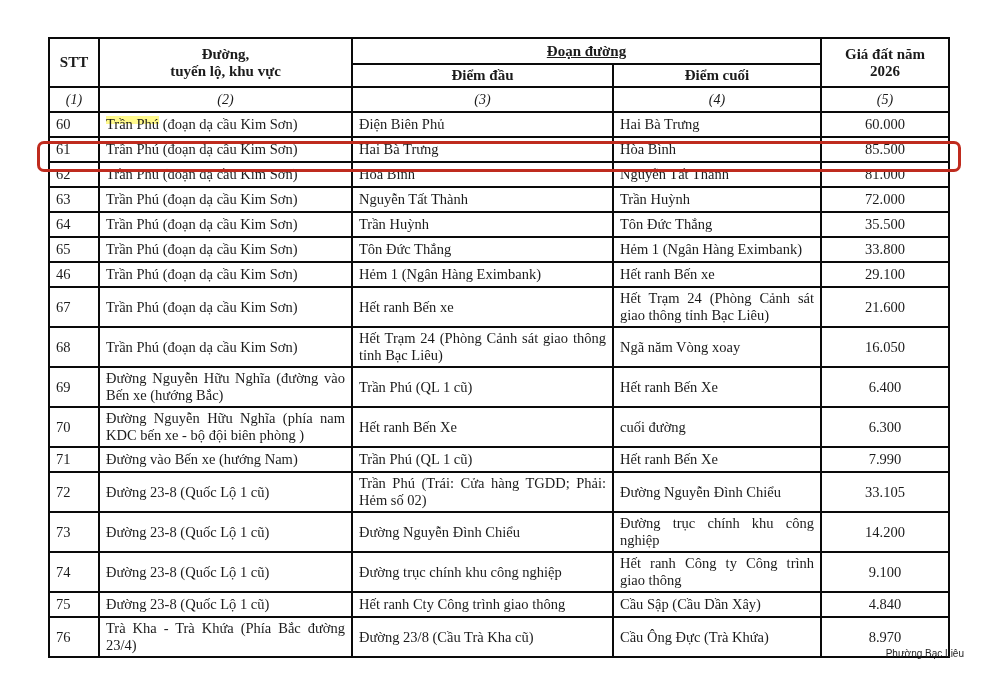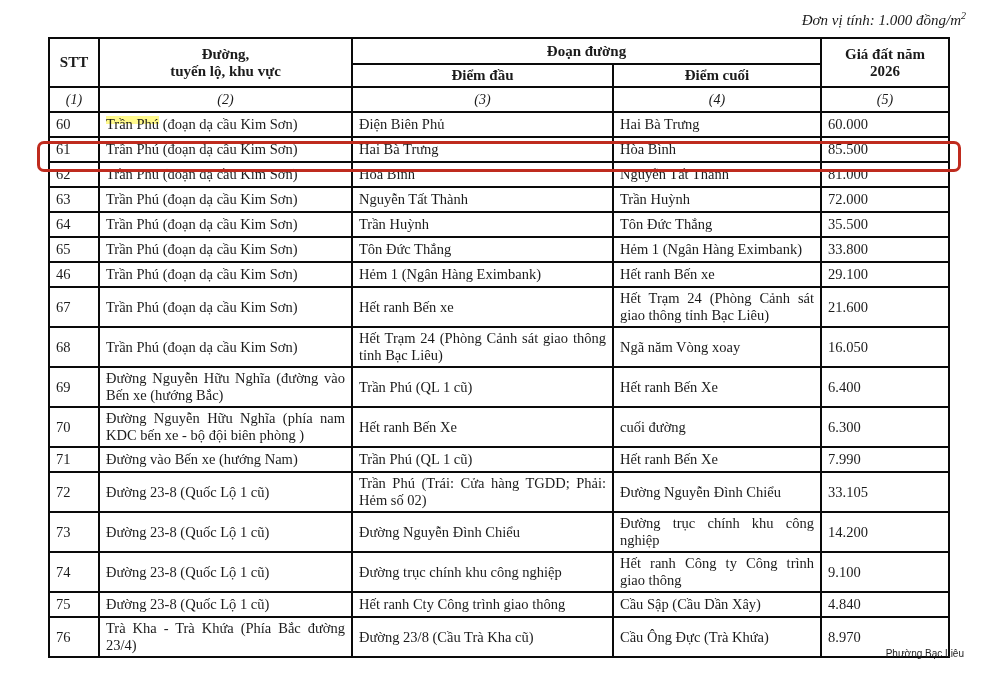--- a/index.html
+++ b/index.html
@@ -36,32 +36,32 @@
     font-size: 14.5px;
     vertical-align: middle;
     color: #1b1b1b;
   }
   .price-table thead th {
     font-weight: bold;
     text-align: center;
     white-space: pre-line;
     font-size: 15px;
   }
-  .th-segment { height: 26px; }
+  .th-segment { height: 26px; text-decoration: underline; }
   .th-point { height: 22px; font-family: Liberation Serif, serif; }
   .index-row td {
     font-style: italic;
     text-align: center;
     height: 21px;
     font-size: 14px;
   }
   .price-table tbody td { height: 25px; }
   .cell-stt { text-align: left; }
   .cell-road, .cell-start, .cell-end { text-align: justify; }
-  .cell-price { text-align: left; padding-right: 8px; }
+  .cell-price { text-align: center; padding-right: 8px; }
   .mark {
     background: linear-gradient(180deg, rgba(255,242,0,0.45) 0%, rgba(255,242,0,0.45) 52%, rgba(255,242,0,0) 52%);
   }
   .highlight-box {
     position: absolute;
     border: 3px solid #bf2b1e;
     border-radius: 7px;
     pointer-events: none;
     z-index: 5;
   }
@@ -72,21 +72,20 @@
     font-family: "Liberation Sans", "DejaVu Sans", sans-serif;
     font-size: 10px;
     color: #222222;
   }
 </style>
 </head>
 <body>
 
 <div class="page">
 
-  <div class="unit-note"><span>Đơn vị tính: 1.000 đồng/m</span><sup>2</sup></div>
 
   <table class="price-table">
     <colgroup>
       <col style="width:50px">
       <col style="width:253px">
       <col style="width:261px">
       <col style="width:208px">
       <col style="width:128px">
     </colgroup>
     <thead>

